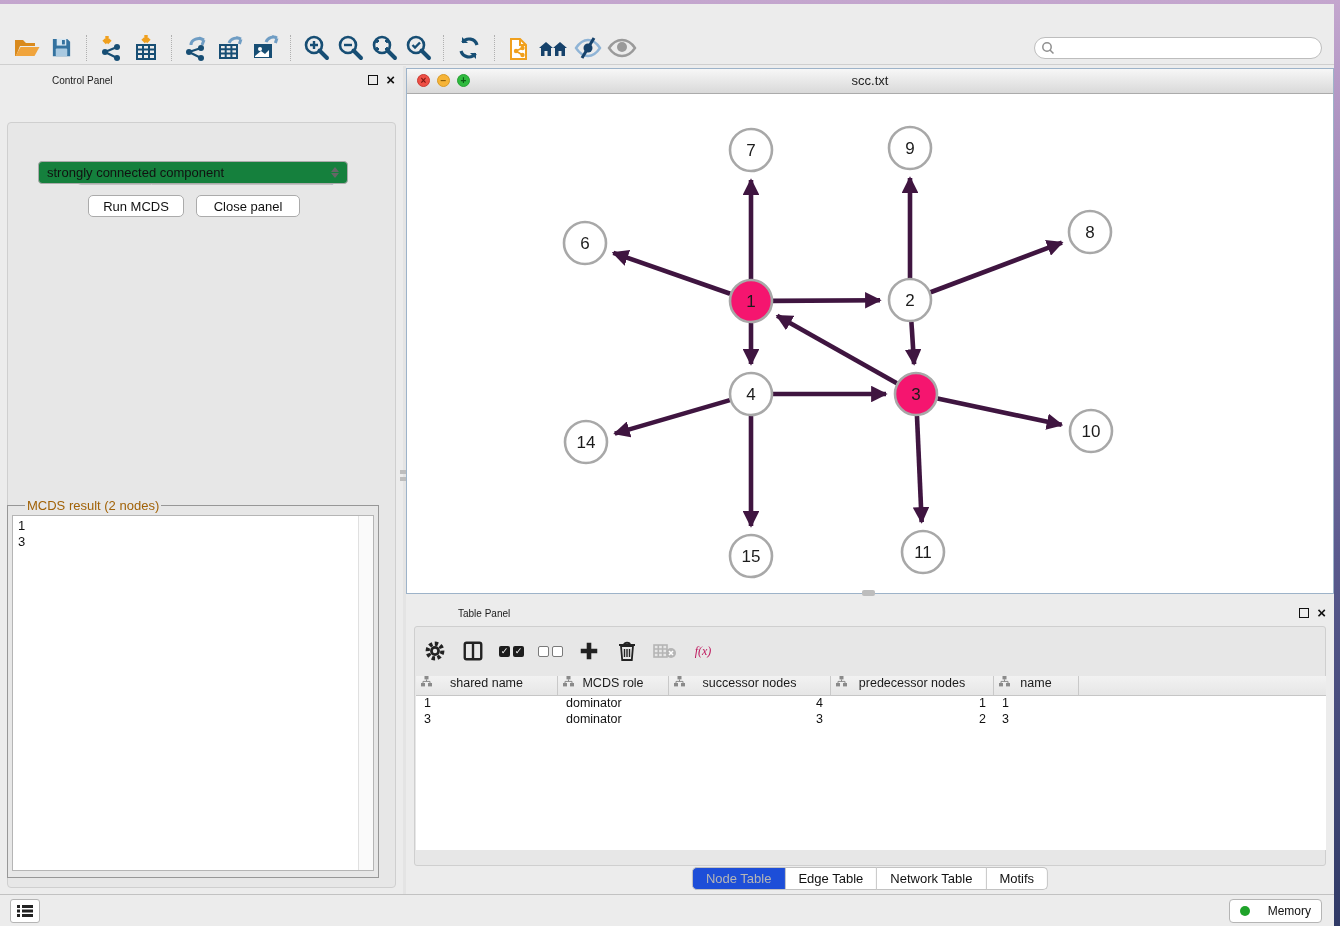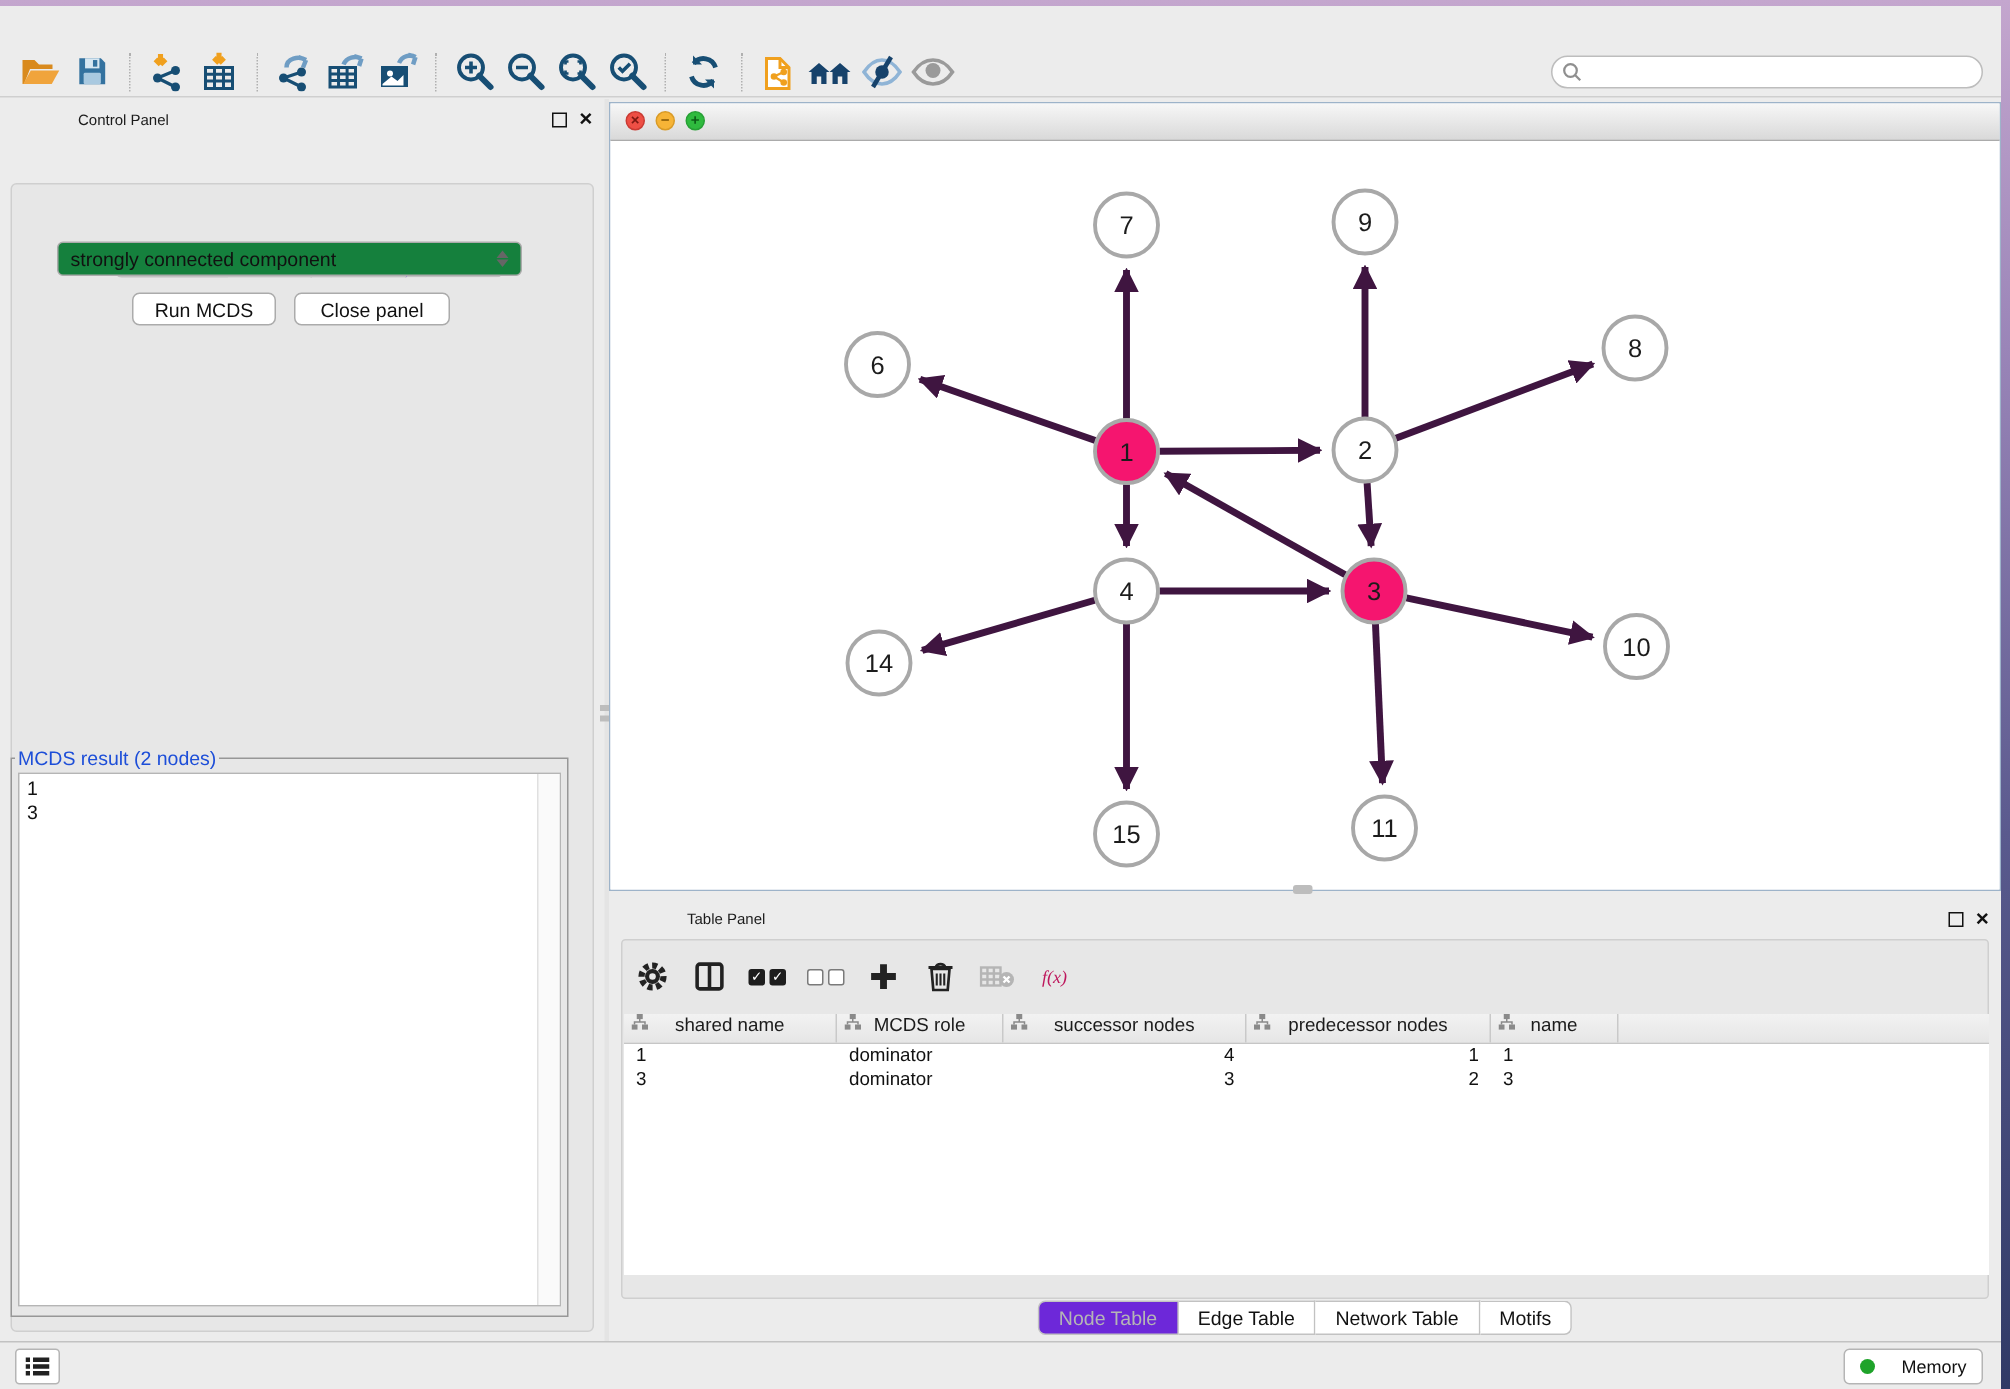--- a/index.html
+++ b/index.html
@@ -29,37 +29,37 @@
   #control-panel { position:absolute; left:0; top:62px; width:403px; height:828px; background:#ececec; }
   .panel-head { position:absolute; left:10px; top:9px; font-size:10px; color:#1b1b1b;margin-left:42px; }
   .win-btns { position:absolute; right:8px; top:9px; display:flex; gap:8px; align-items:center; }
   .float-btn { width:10px; height:10px; border:1.6px solid #111; display:inline-block; }
   .close-x { font-size:15px; font-weight:bold; color:#111; line-height:10px; }
   .segbar { position:absolute; display:flex; }
   .seg { font-size:13px; padding:3px 13px; background:#fff; border:1px solid #c2c2c2; border-left:none;
          color:#111; cursor:default; }
   .seg:first-child { border-left:1px solid #c2c2c2; border-radius:5px 0 0 5px; }
   .seg:last-child { border-radius:0 5px 5px 0; }
-  .seg.active { background:#6d28d9; color:#b5b5b5; }
+  .seg.active { background:#1d4ed8; color:#b5b5b5; }
   #cp-tabs { left:76px; top:96px; position:absolute; }
   #cp-body { position:absolute; left:7px; top:56px; width:389px; height:766px; background:#e7e7e7;
              border:1px solid #cfcfcf; border-radius:4px; }
   #opt-label { position:absolute; left:0; width:100%; top:76px; text-align:center; font-size:13px; color:#161616; }
   #criterion { position:absolute; left:38px; top:95px; width:310px; height:23px; background:#15803d;
                border:1px solid #ababab; border-radius:4px; font-size:13px; display:flex; align-items:center;
                padding:0 8px; color:#111; }
   #criterion .stepper { margin-left:auto; display:flex; flex-direction:column; gap:1px; }
   .chev { width:0; height:0; border-left:4px solid transparent; border-right:4px solid transparent; }
   .chev.up { border-bottom:5px solid #666; }
   .chev.down { border-top:5px solid #666; }
   .aqua-btn { position:absolute; top:129px; height:22px; background:#fff; border:1px solid #ababab;
               border-radius:5px; font-size:13px; color:#111; display:flex; align-items:center; justify-content:center; }
   #mcds-result { position:absolute; left:7px; top:432px; width:372px; height:380px;
                  border:1px solid #979797; background:#e7e7e7; }
-  #mcds-result legend { font-size:13px; color:#1d4ed8; padding:0 2px; margin-left:2px; }
+  #mcds-result legend { font-size:13px; color:#a16207; padding:0 2px; margin-left:17px; }
   #mcds-list-wrap { position:absolute; left:4px; top:2px; right:4px; bottom:6px; background:#fff;
                     border:1px solid #b5b5b5; }
   #mcds-list { position:absolute; left:0; top:0; right:15px; bottom:0; font-size:13px; color:#111;
                padding:2px 5px; white-space:pre-line; line-height:16px; }
   #mcds-scroll { position:absolute; right:0; top:0; width:15px; bottom:0; background:#fafafa; border-left:1px solid #e0e0e0; }
 
   
   #v-splitter { position:absolute; left:403px; top:62px; width:3px; height:828px; background:#e4e4e4; }
   .grip { position:absolute; background:#bdbdbd; }
 
@@ -286,20 +286,21 @@
   <div id="v-splitter">
     <span class="grip" style="left:-3px; top:404px; width:7px; height:4px;"></span>
     <span class="grip" style="left:-3px; top:411px; width:7px; height:4px;"></span>
   </div>
 
   <div id="net-window">
     <div id="net-titlebar">
       <span class="tl red" style="left:10px">×</span>
       <span class="tl yellow" style="left:30px">−</span>
       <span class="tl grn" style="left:50px">+</span>
+      <div class="title">scc.txt</div>
     </div>
     <div id="graph-canvas">
       <svg id="graph-svg" width="926" height="499" viewBox="0 0 926 499">
             <defs>
               <marker id="arrow" viewBox="0 0 10 10" refX="9" refY="5" markerWidth="3.6" markerHeight="3.6" orient="auto-start-reverse">
                 <path d="M0 0 L10 5 L0 10 z" fill="#3f1540"></path>
               </marker>
             </defs>
             <line x1="344" y1="185" x2="344" y2="86" stroke="#3f1540" stroke-width="4.6" marker-end="url(#arrow)"></line>
             <line x1="323.23121807335133" y1="199.7434376400866" x2="206.3210662636118" y2="158.8953123089728" stroke="#3f1540" stroke-width="4.6" marker-end="url(#arrow)"></line>

